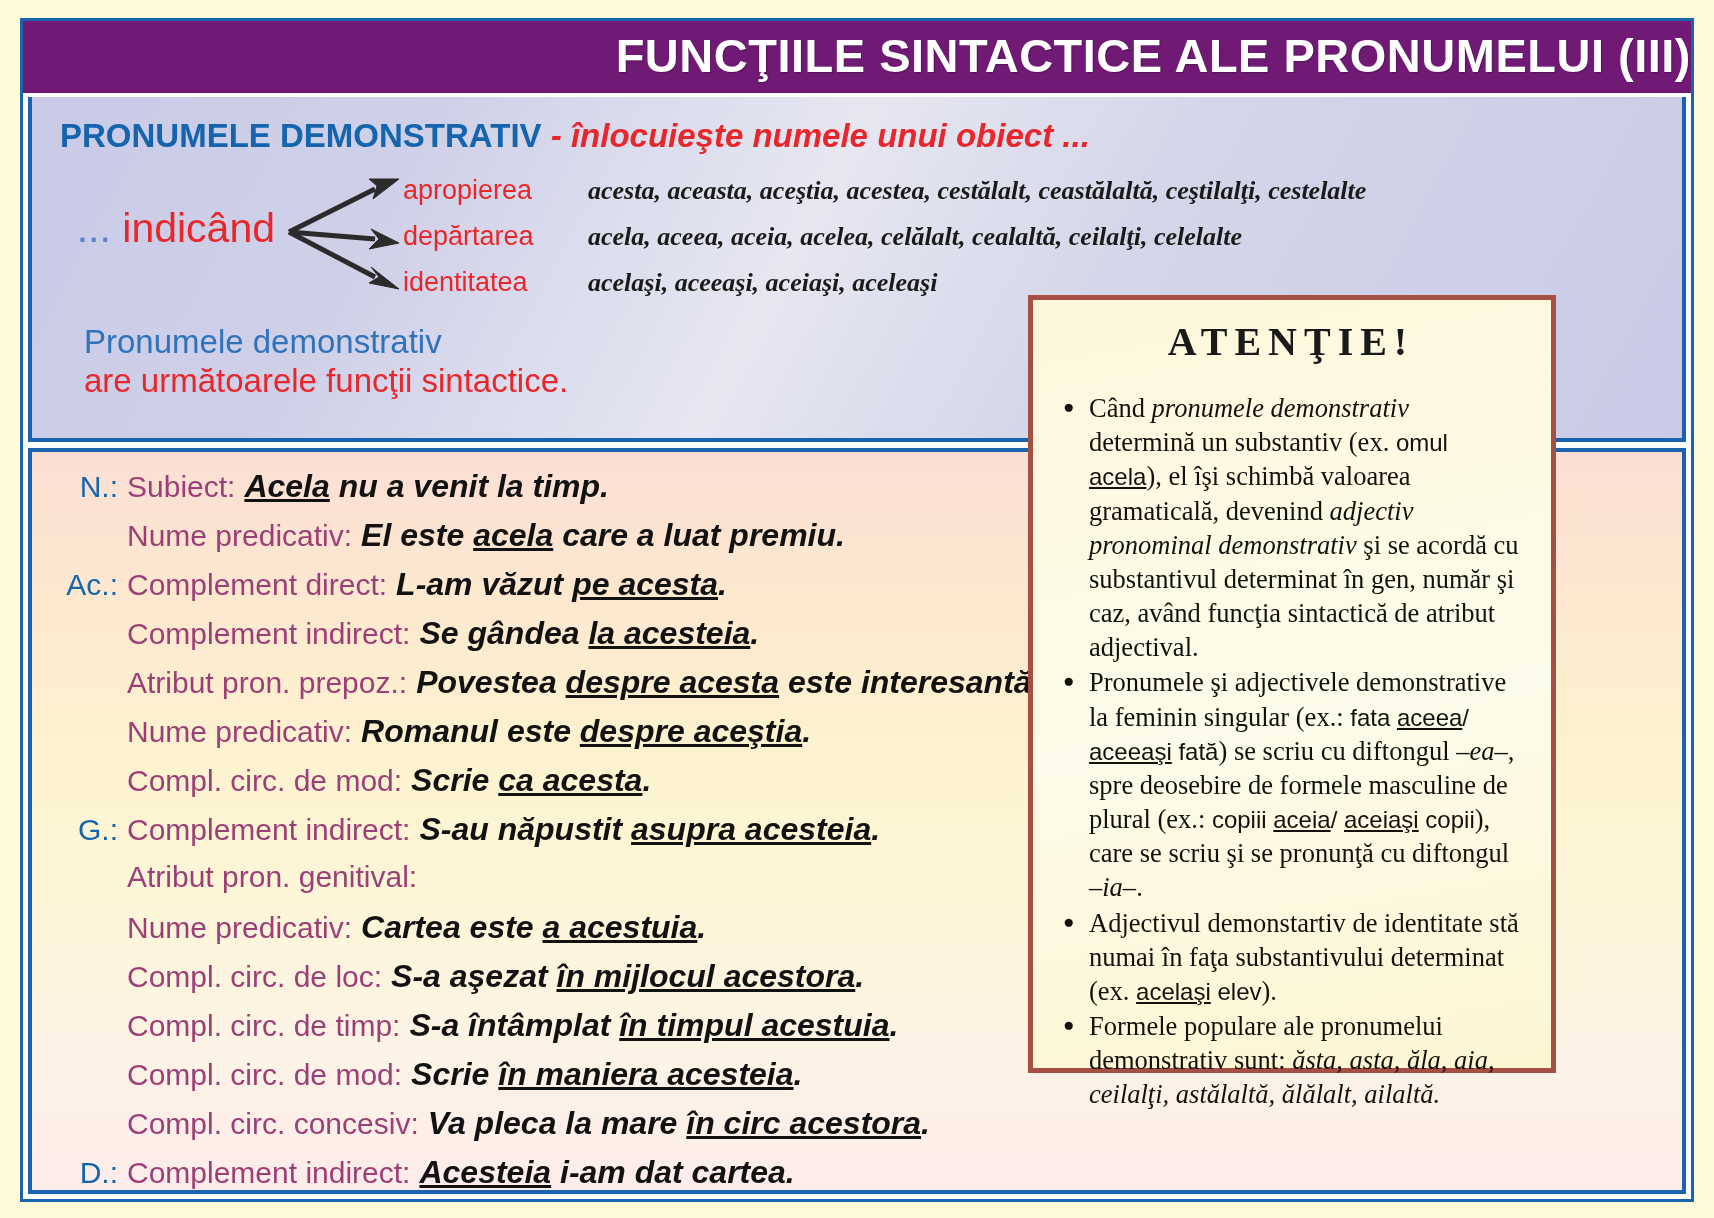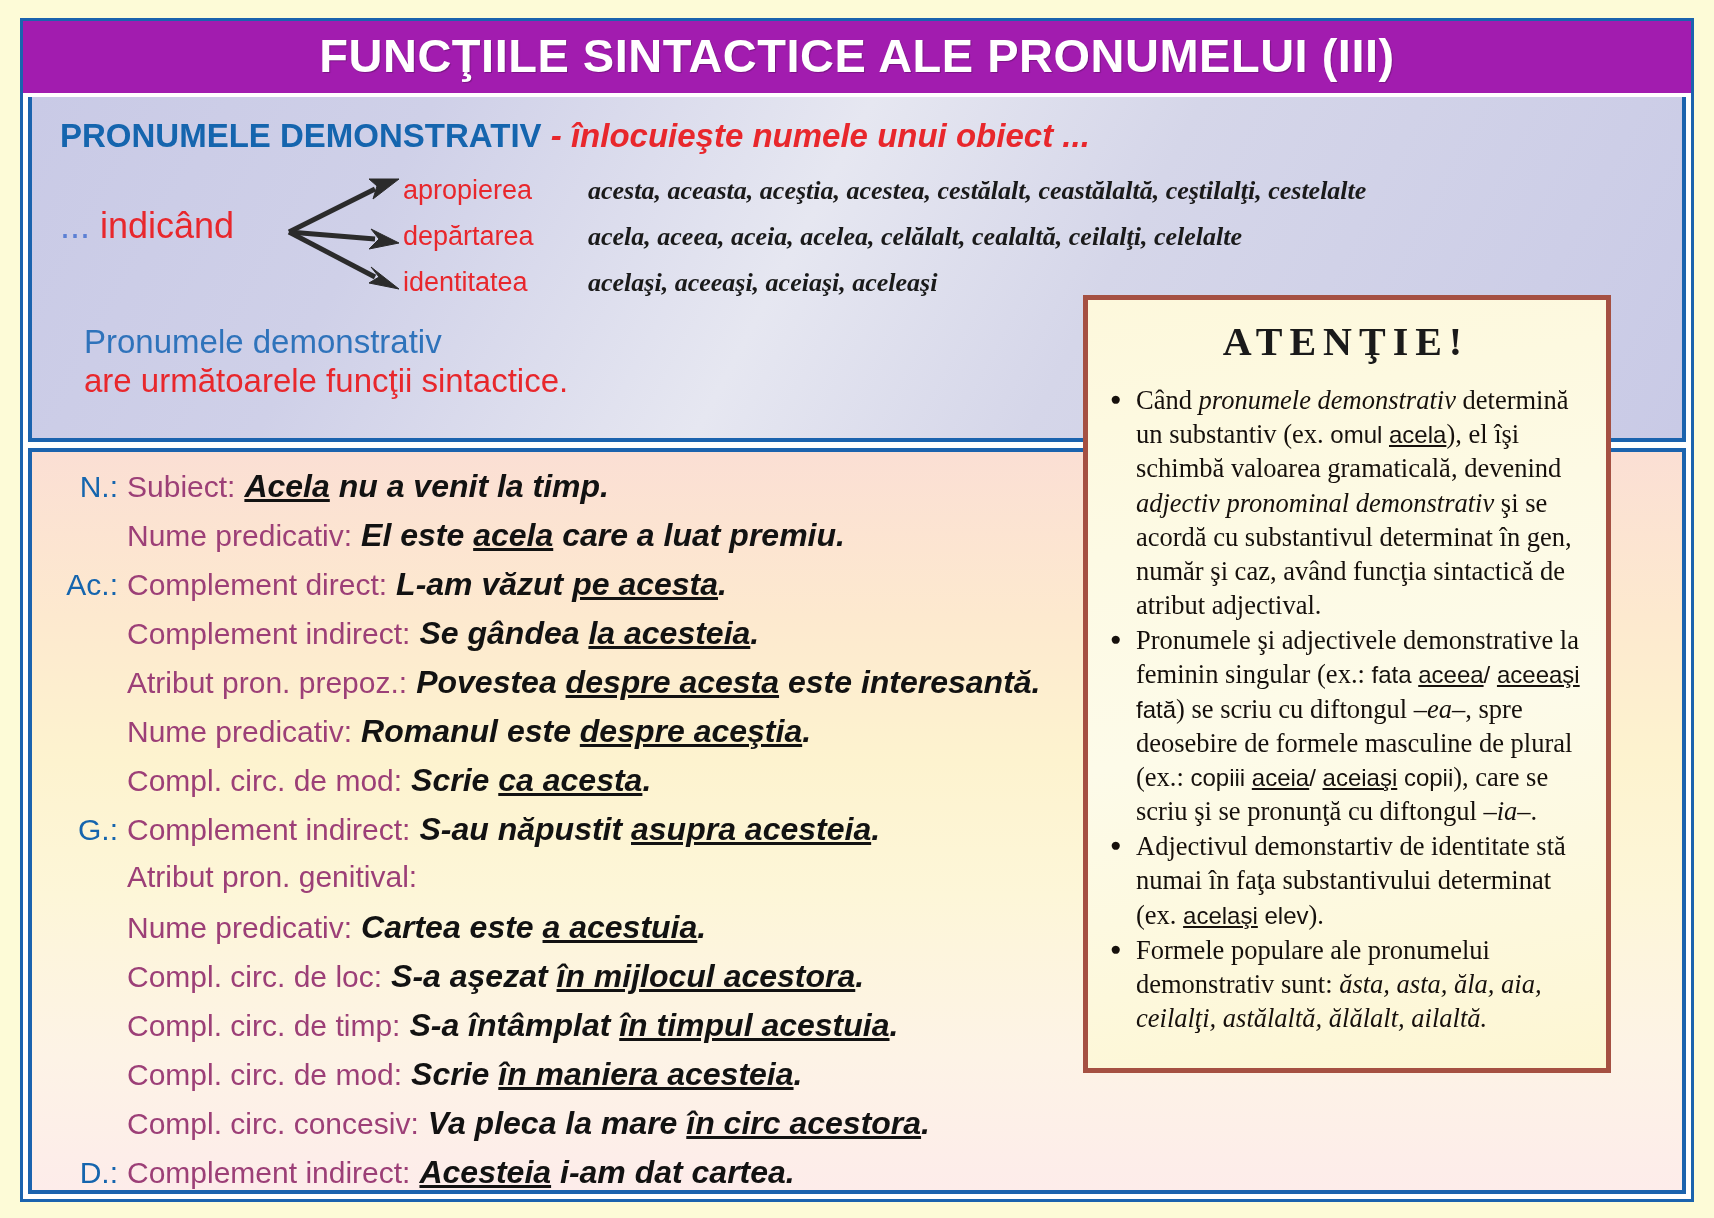--- a/index.html
+++ b/index.html
@@ -27,23 +27,23 @@
     height: 100%;
     box-sizing: border-box;
     border: 3px solid #1b63ae;
     background: #ffffff;
     display: flex;
     flex-direction: column;
   }
 
   
   .title-bar {
-    background: #a21caf;
+    background: #701a75;
     color: #ffffff;
-    text-align: center;
+    text-align: right;
     font-weight: bold;
     font-size: 47px;
     letter-spacing: 0.5px;
     padding: 11px 0 14px 0;
     line-height: 1;
     flex: 0 0 auto;
     text-shadow: 1px 1px 1px rgba(0,0,0,.25);
   }
 
   
@@ -73,24 +73,24 @@
 
   
   .indic-row {
     display: flex;
     align-items: flex-start;
     margin-top: 8px;
     padding-left: 28px;
   }
   .indicand {
     color: #e8272c;
-    font-size: 36px;
+    font-size: 41px;
     width: 215px;
     padding-top: 42px;
-    text-align: left;
+    text-align: right;
     padding-right: 8px;
     white-space: nowrap;
   }
   .indicand .dots { color: #5b7fd4; }
 
   .arrows {
     width: 120px;
     height: 120px;
     flex: 0 0 auto;
     padding-top: 10px;
@@ -175,42 +175,42 @@
     font-style: italic;
     font-weight: bold;
     font-size: 32px;
     color: #121212;
   }
   .fn-ex u { text-decoration: underline; }
 
   
   .atentie {
     position: absolute;
-    left: 1060px;
+    left: 1005px;
     top: 274px;
     width: 528px;
     height: 778px;
     box-sizing: border-box;
     border: 5px solid #a55042;
     background: linear-gradient(170deg, #fdf8dc 0%, #fdfae4 30%, #fdfbe9 55%, #fdf6d3 100%);
     padding: 12px 16px 10px 14px;
     z-index: 5;
   }
   .atentie-title {
     text-align: center;
     font-family: "Liberation Serif", serif;
     font-weight: bold;
     font-size: 40px;
     letter-spacing: 7px;
     color: #1a1a1a;
     padding: 6px 0 10px 0;
   }
   .atentie-list {
     list-style: none;
-    margin: 8px;
+    margin: 16px;
     padding: 0;
   }
   .atentie-list li {
     position: relative;
     font-family: "Liberation Serif", serif;
     font-size: 26.5px;
     line-height: 1.29;
     color: #16100c;
     padding-left: 26px;
     margin-bottom: 1px;

